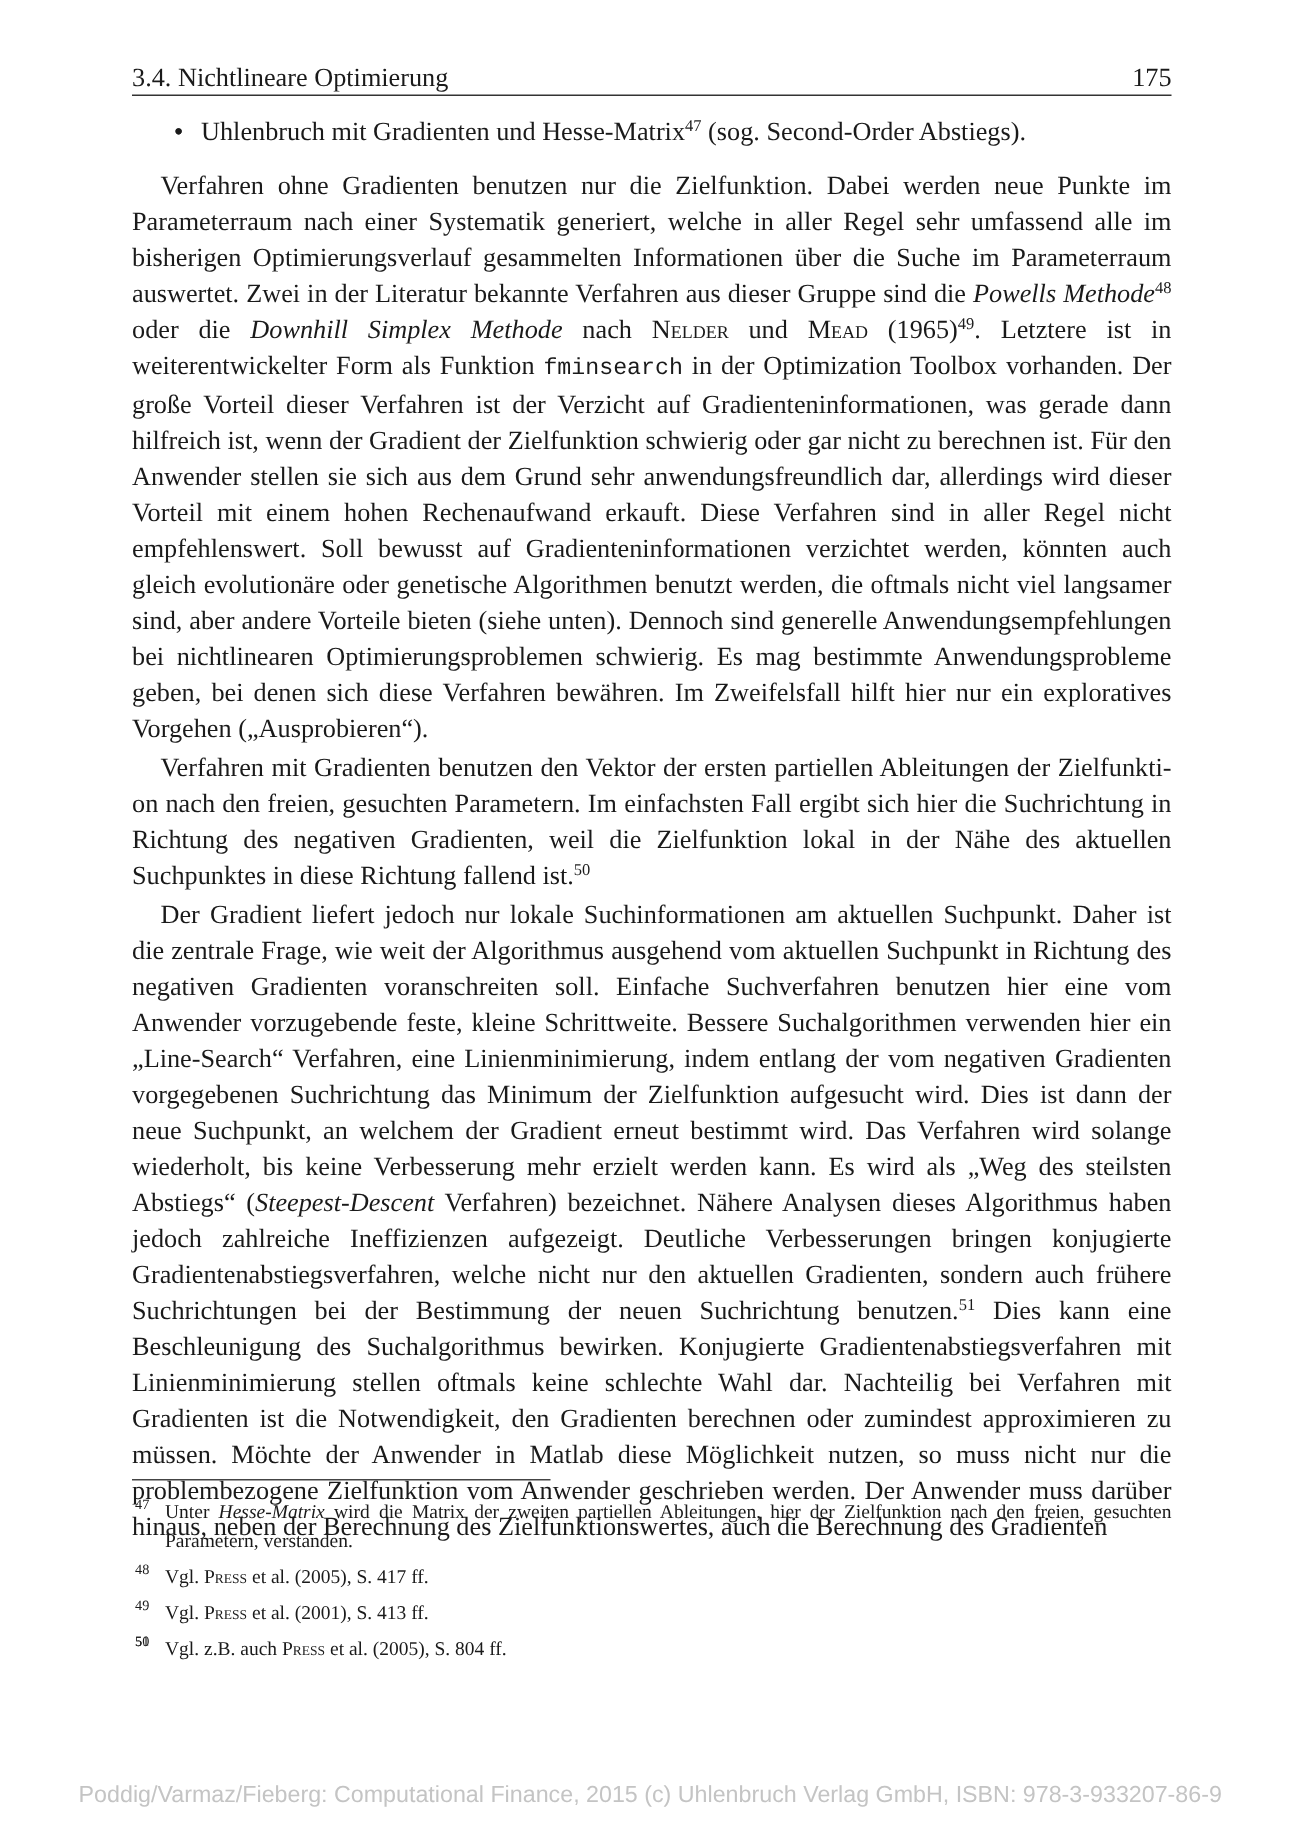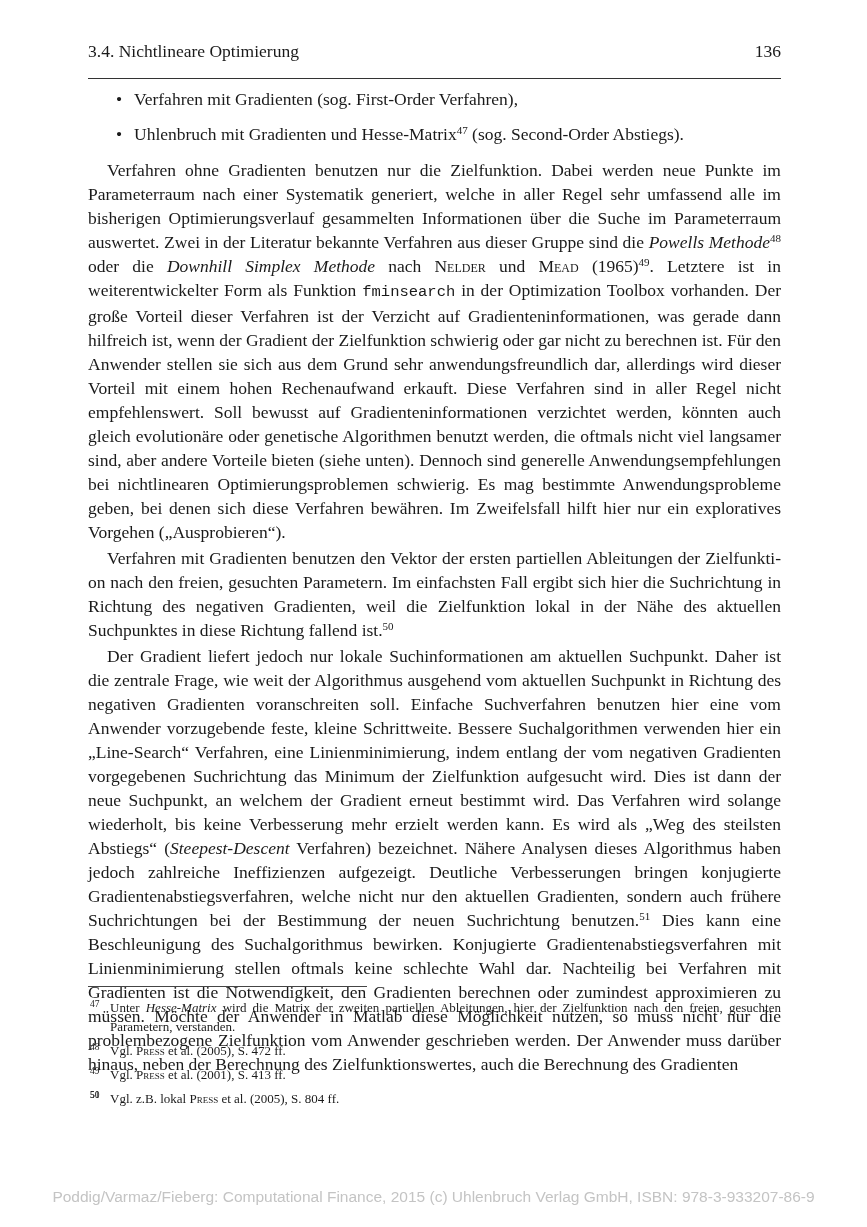--- a/index.html
+++ b/index.html
@@ -1,20 +1,20 @@
 <!DOCTYPE html>
 <html><head>
 <meta charset="utf-8">
 <style>
   html, body { margin: 0; padding: 0; background: #ffffff; }
   body { width: 867px; height: 1227px; position: relative; overflow: hidden;
          font-family: "Liberation Serif", "DejaVu Serif", serif; color: #1a1a1a; }
   .page { position: absolute; left: 88px; top: 40px; width: 693px; }
   .running-head { display: flex; justify-content: space-between; align-items: baseline;
-                  font-size: 17.5px; line-height: 22px; padding-bottom: 16px;
+                  font-size: 17.5px; line-height: 22px; padding-bottom: 1px;
                   border-bottom: 1px solid #333; }
   .bullets { list-style: none; margin: 8px 0 0 0; padding: 0 0 0 28px; font-size: 17.5px; line-height: 24px; }
   .bullets li { position: relative; padding-left: 18px; margin-bottom: 11px; }
   .bullets li .bullet { position: absolute; left: 0; top: 0; }
   .body-text { font-size: 17.5px; line-height: 24px; text-align: justify; margin-top: 12px; }
   .body-text p { margin: 0 0 2px 0; text-indent: 19px; hyphens: manual; }
   sup { font-size: 11px; line-height: 0; vertical-align: 6px; }
   .sc { font-variant: small-caps; }
   .mono { font-family: "Liberation Mono", "DejaVu Sans Mono", monospace; font-size: 15.5px; }
   .fn-rule { position: absolute; left: 88px; top: 986px; width: 279px; height: 0; border-top: 1px solid #444; }
@@ -23,27 +23,26 @@
   .fn .fn-num { position: absolute; left: 2px; top: -3px; font-size: 9.5px; }
   .watermark { position: absolute; left: 0; top: 1188px; width: 867px; text-align: center;
                font-family: "Liberation Sans", "DejaVu Sans", sans-serif; font-size: 15.5px; color: #c4c4c4; }
 </style>
 </head>
 <body>
 
 <div class="page">
   <div class="running-head">
     <span>3.4.  Nichtlineare Optimierung</span>
-    <span>136</span>
+    <span>175</span>
   </div>
 
   <ul class="bullets">
     <li>
       <span class="bullet">•</span>
-      <span>Verfahren mit Gradienten (sog. First-Order Verfahren),</span>
     </li>
     <li>
       <span class="bullet">•</span>
       <span>Uhlenbruch mit Gradienten und Hesse-Matrix</span><sup>47</sup><span> (sog. Second-Order Abstiegs).</span>
     </li>
   </ul>
 
   <div class="body-text">
     <p><span>Verfahren ohne Gradienten benutzen nur die Zielfunktion. Dabei werden neue Punkte im Parameterraum nach einer Systematik generiert, welche in aller Regel sehr umfassend alle im bisherigen Optimierungsverlauf gesammelten Informationen über die Suche im Parameterraum auswertet. Zwei in der Literatur bekannte Verfahren aus dieser Gruppe sind die </span><em>Powells Metho­de</em><sup>48</sup><span> oder die </span><em>Downhill Simplex Methode</em><span> nach </span><span class="sc">Nelder</span><span> und </span><span class="sc">Mead</span><span> (1965)</span><sup>49</sup><span>. Letztere ist in weiterentwickelter Form als Funktion </span><span class="mono">fminsearch</span><span> in der Optimization Toolbox vorhanden. Der große Vorteil dieser Verfahren ist der Verzicht auf Gradienteninformationen, was gerade dann hilfreich ist, wenn der Gradient der Zielfunktion schwierig oder gar nicht zu berechnen ist. Für den Anwender stellen sie sich aus dem Grund sehr anwendungsfreundlich dar, allerdings wird dieser Vorteil mit einem hohen Rechenaufwand erkauft. Diese Verfahren sind in aller Regel nicht empfehlenswert. Soll bewusst auf Gradienteninformationen verzichtet werden, könnten auch gleich evolutionäre oder genetische Algorithmen benutzt werden, die oftmals nicht viel langsamer sind, aber andere Vorteile bieten (siehe unten). Dennoch sind generelle Anwendungsempfehlungen bei nichtlinearen Optimierungsproblemen schwierig. Es mag bestimmte Anwendungsprobleme geben, bei denen sich diese Verfahren bewähren. Im Zweifelsfall hilft hier nur ein exploratives Vorgehen („Ausprobieren“).</span></p>
     <p><span>Verfahren mit Gradienten benutzen den Vektor der ersten partiellen Ableitungen der Zielfunkti­on nach den freien, gesuchten Parametern. Im einfachsten Fall ergibt sich hier die Suchrichtung in Richtung des negativen Gradienten, weil die Zielfunktion lokal in der Nähe des aktuellen Suchpunktes in diese Richtung fallend ist.</span><sup>50</sup></p>
@@ -53,28 +52,28 @@
 
 <div class="fn-rule"></div>
 
 <div class="footnotes">
   <div class="fn">
     <span class="fn-num">47</span>
     <span>Unter </span><em>Hesse-Matrix</em><span> wird die Matrix der zweiten partiellen Ableitungen, hier der Zielfunktion nach den freien, gesuchten Parametern, verstanden.</span>
   </div>
   <div class="fn">
     <span class="fn-num">48</span>
-    <span>Vgl. </span><span class="sc">Press</span><span> et al. (2005), S. 472 ff.</span>
+    <span>Vgl. </span><span class="sc">Press</span><span> et al. (2005), S. 417 ff.</span>
   </div>
   <div class="fn">
     <span class="fn-num">49</span>
     <span>Vgl. </span><span class="sc">Press</span><span> et al. (2001), S. 413 ff.</span>
   </div>
   <div class="fn">
     <span class="fn-num">50</span>
   </div>
   <div class="fn">
     <span class="fn-num">51</span>
-    <span>Vgl. z.B. lokal </span><span class="sc">Press</span><span> et al. (2005), S. 804 ff.</span>
+    <span>Vgl. z.B. auch </span><span class="sc">Press</span><span> et al. (2005), S. 804 ff.</span>
   </div>
 </div>
 
 <div class="watermark">Poddig/Varmaz/Fieberg: Computational Finance, 2015  (c) Uhlenbruch Verlag GmbH, ISBN: 978-3-933207-86-9</div>
 
 </body></html>

